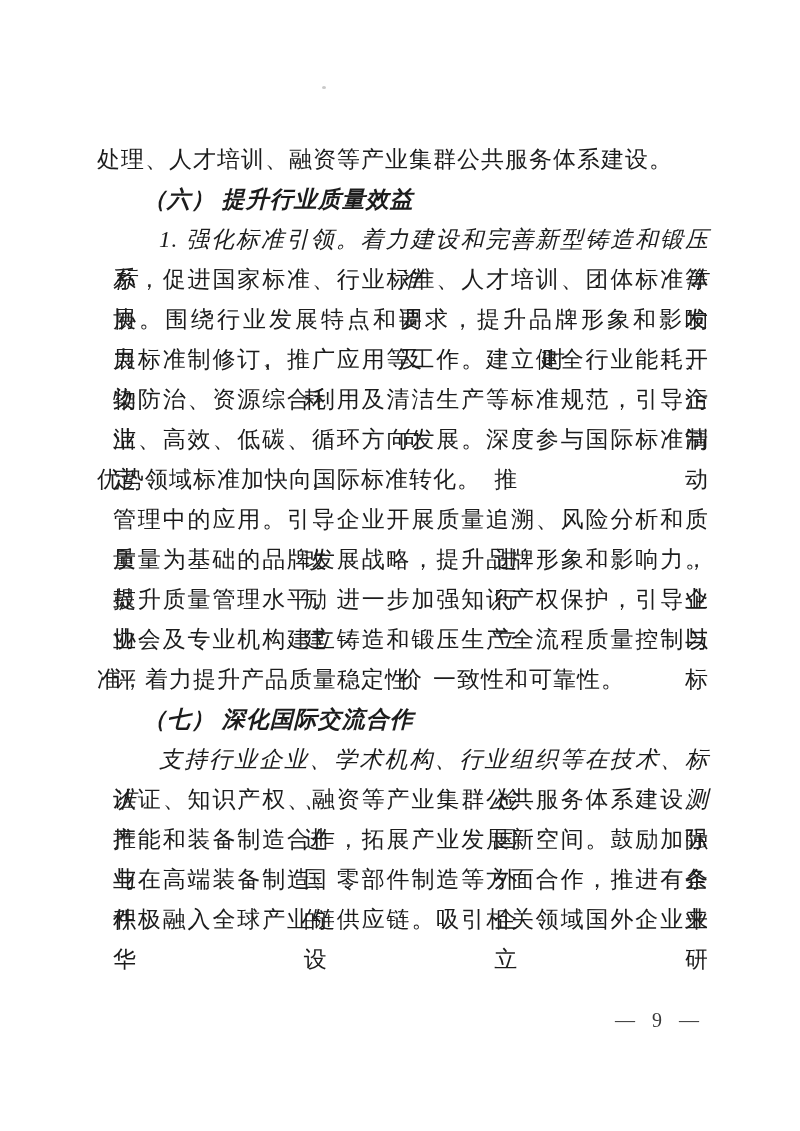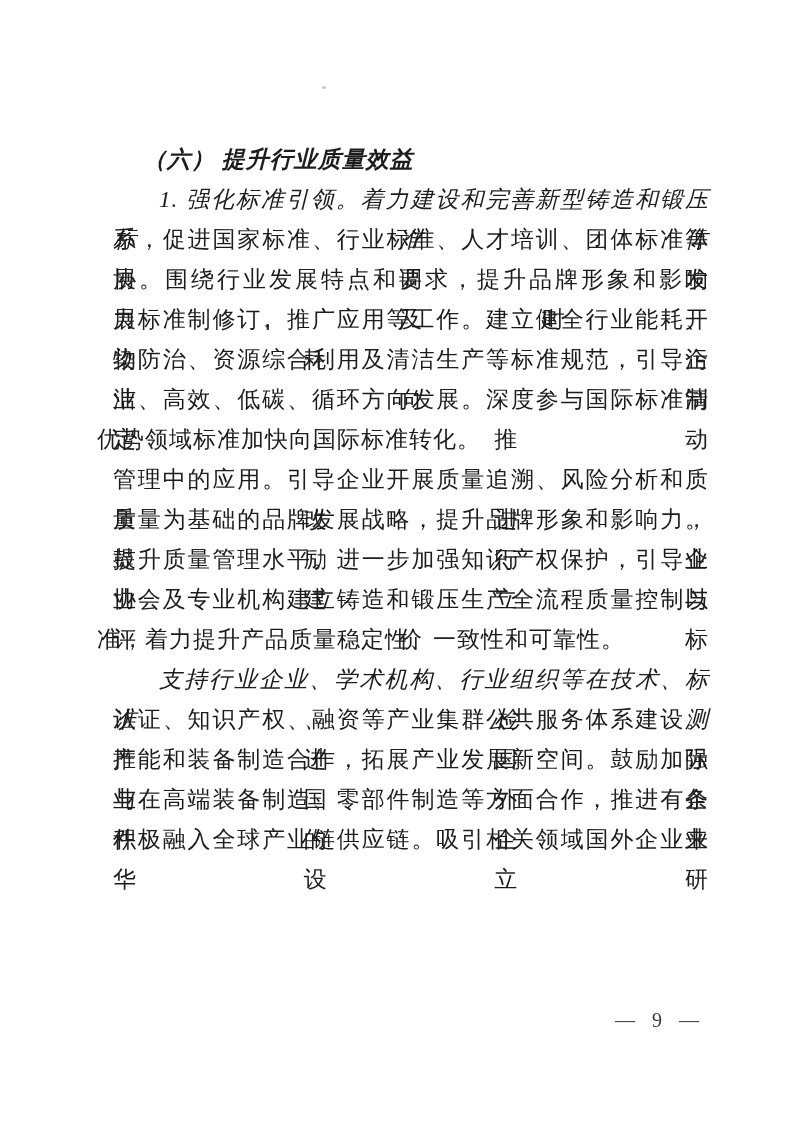--- a/index.html
+++ b/index.html
@@ -65,33 +65,35 @@
     border-radius: 50%;
   }
 </style>
 </head>
 <body>
 
 <div class="page">
   <div class="speck"></div>
 
   <div class="content">
+    <div class="line">处理、人才培训、融资等产业集群公共服务体系建设。</div>
     <div class="line heading indent">（六） 提升行业质量效益</div>
     <div class="line indent justify">1. 强化标准引领。着力建设和完善新型铸造和锻压标准体</div>
     <div class="line justify">系，促进国家标准、行业标准、人才培训、团体标准等协调发</div>
     <div class="line justify">展。围绕行业发展特点和要求，提升品牌形象和影响力，及时开</div>
     <div class="line justify">展标准制修订、推广应用等工作。建立健全行业能耗、物耗、污</div>
     <div class="line justify">染防治、资源综合利用及清洁生产等标准规范，引导企业向清</div>
     <div class="line justify">洁、高效、低碳、循环方向发展。深度参与国际标准制定，推动</div>
     <div class="line">优势领域标准加快向国际标准转化。</div>
     <div class="line justify">管理中的应用。引导企业开展质量追溯、风险分析和质量改进，</div>
     <div class="line justify">质量为基础的品牌发展战略，提升品牌形象和影响力。鼓励行业</div>
     <div class="line justify">提升质量管理水平。进一步加强知识产权保护，引导企业建立以</div>
     <div class="line justify">协会及专业机构建立铸造和锻压生产全流程质量控制与评价标</div>
     <div class="line">准，着力提升产品质量稳定性、一致性和可靠性。</div>
+    <div class="line heading indent">（七） 深化国际交流合作</div>
     <div class="line indent justify">支持行业企业、学术机构、行业组织等在技术、标准、检测</div>
     <div class="line justify">认证、知识产权、融资等产业集群公共服务体系建设。推进国际</div>
     <div class="line justify">产能和装备制造合作，拓展产业发展新空间。鼓励加强与国外企</div>
     <div class="line justify">业在高端装备制造、零部件制造等方面合作，推进有条件的企业</div>
     <div class="line justify">积极融入全球产业链供应链。吸引相关领域国外企业来华设立研</div>
   </div>
 
   <div class="page-number">— 9 —</div>
 </div>
 

